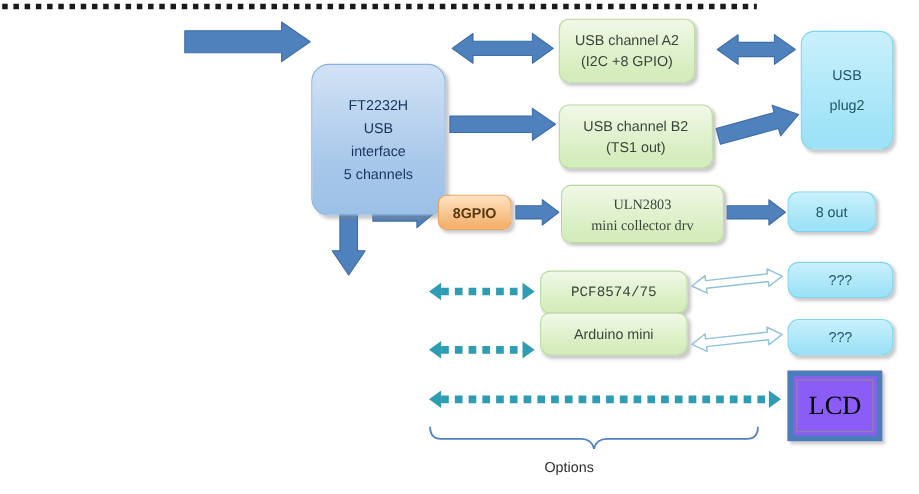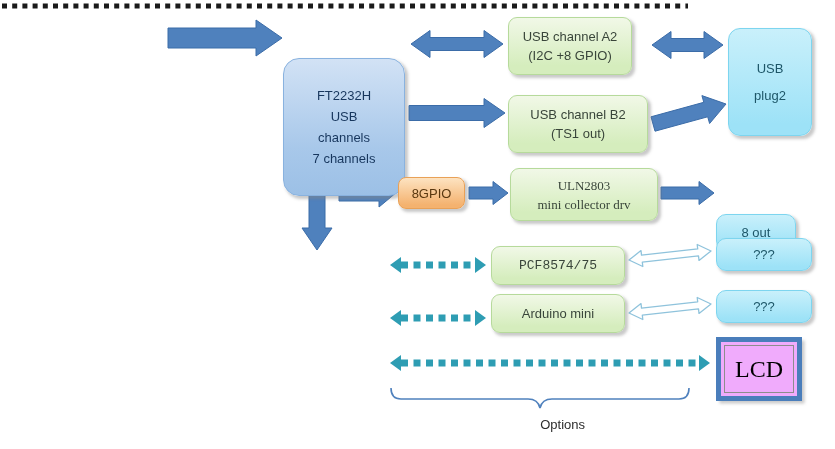--- a/index.html
+++ b/index.html
@@ -21,34 +21,34 @@
     background:linear-gradient(180deg,#f1f8e7 0%,#d5edbd 85%);
     border:1px solid #b6da9b; color:#39453a;
   }
   .cyan {
     background:linear-gradient(180deg,#c9f0fb 0%,#9de2f7 90%);
     border:1px solid #7dd5ef; color:#1d5668;
   }
   .cyan span.gap { line-height:27px; }
   .orange {
     background:linear-gradient(180deg,#fde3c1 0%,#f4b26f 90%);
-    border:1px solid #e9a157; color:#5a3810;
+    border:1px solid #e9a157; color:#5a3810;font-weight:bold;
   }
   .lcd-outer {
     position:absolute; left:716px; top:337px; width:86px; height:64px;
-    background:#f0abfc; border:5px solid #4a7ebb; padding:3px;
+    background:#8b5cf6; border:5px solid #4a7ebb; padding:3px;
     box-shadow:2.5px 2.5px 3px rgba(135,135,135,0.45);
   }
   .lcd-inner {
     width:100%; height:100%; border:1px solid #8d8d8d;
     display:flex; align-items:center; justify-content:center;
     font-family:"Liberation Serif", serif; font-size:24px; color:#000000;
   }
   .options {
-    position:absolute; left:495px; top:417px; width:90px; text-align:right;
+    position:absolute; left:495px; top:417px; width:90px; text-align:left;
     font-size:13px; color:#2d2d2d;
   }
 </style>
 </head>
 <body>
 
 <div class="stage">
 
   <svg id="arrow-layer" width="835" height="449" viewBox="0 0 835 449">
       <line x1="2" y1="6" x2="688" y2="6" stroke="#1a1a1a" stroke-width="5" stroke-dasharray="5 5.2"></line>
@@ -71,22 +71,22 @@
       <polygon points="390,363 401,371 401,355" fill="#2e9db3"></polygon>
       <polygon points="710,363 699,371 699,355" fill="#2e9db3"></polygon>
       <polygon points="629.0,260.0 642.8,266.5 642.3,262.1 698.5,255.9 699.0,260.4 711.0,251.0 697.2,244.5 697.7,248.9 641.5,255.1 641.0,250.6" fill="#ffffff" stroke="#8fc3dc" stroke-width="1.3" stroke-linejoin="round"></polygon>
       <polygon points="629.0,313.0 642.8,319.5 642.3,315.1 698.5,308.9 699.0,313.4 711.0,304.0 697.2,297.5 697.7,301.9 641.5,308.1 641.0,303.6" fill="#ffffff" stroke="#8fc3dc" stroke-width="1.3" stroke-linejoin="round"></polygon>
       <path d="M391 388 Q391 399 401 399 L528 399 Q538 399 540 408 Q542 399 552 399 L679 399 Q689 399 689 388" fill="none" stroke="#4f81bd" stroke-width="1.6"></path>
     </svg>
 
   <div class="box blue" style="left:283px;top:10px;width:122px;height:138px;border-radius:16px;margin-top:48px;">
     <span>FT2232H</span>
     <span>USB</span>
-    <span>channels</span>
-    <span>7 channels</span>
+    <span>interface</span>
+    <span>5 channels</span>
   </div>
 
   <div class="box green" style="left:508px;top:17px;width:124px;height:58px;border-radius:9px;">
     <span>USB channel A2</span>
     <span>(I2C +8 GPIO)</span>
   </div>
 
   <div class="box green" style="left:508px;top:95px;width:140px;height:58px;border-radius:9px;">
     <span>USB channel B2</span>
     <span>(TS1 out)</span>
@@ -99,37 +99,37 @@
 
   <div class="box orange" style="left:398px;top:177px;width:67px;height:32px;border-radius:8px;">
     <span>8GPIO</span>
   </div>
 
   <div class="box green" style="left:510px;top:168px;width:148px;height:53px;border-radius:9px;font-family:Liberation Serif, serif;">
     <span>ULN2803</span>
     <span>mini collector drv</span>
   </div>
 
-  <div class="box cyan" style="left:716px;top:174px;width:80px;height:37px;border-radius:10px;margin-top:40px;">
+  <div class="box cyan" style="left:716px;top:174px;width:80px;height:37px;border-radius:10px;">
     <span>8 out</span>
   </div>
 
   <div class="box cyan" style="left:716px;top:238px;width:96px;height:33px;border-radius:10px;">
     <span>???</span>
   </div>
 
   <div class="box cyan" style="left:716px;top:290px;width:96px;height:33px;border-radius:10px;">
     <span>???</span>
   </div>
 
   <div class="box green" style="left:491px;top:246px;width:134px;height:39px;border-radius:9px;font-family:Liberation Mono, monospace;">
     <span>PCF8574/75</span>
   </div>
 
-  <div class="box green" style="left:491px;top:294px;width:134px;height:39px;border-radius:9px;">
+  <div class="box green" style="left:491px;top:284px;width:134px;height:39px;border-radius:9px;">
     <span>Arduino mini</span>
   </div>
 
 
   <div class="lcd-outer">
     <div class="lcd-inner">
       <span>LCD</span>
     </div>
   </div>
 

